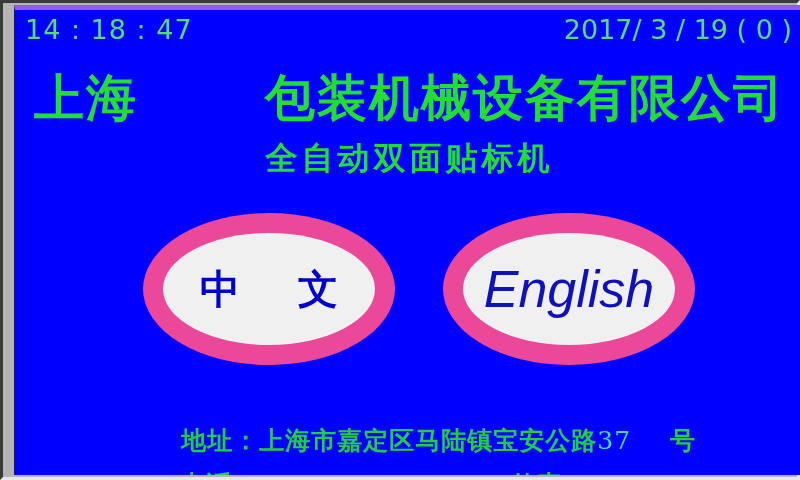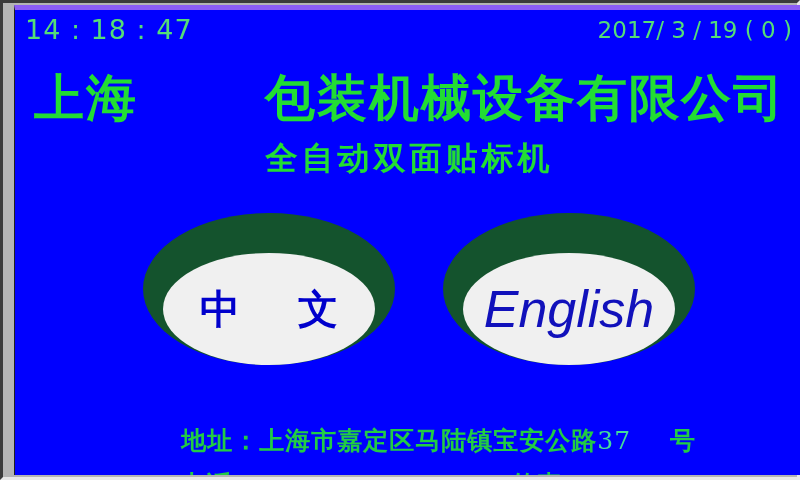--- a/index.html
+++ b/index.html
@@ -48,21 +48,21 @@
     font-size: 27px;
     line-height: 30px;
     color: #55dd77;
     letter-spacing: 1px;
     white-space: pre;
   }
   .status-date {
     position: absolute;
     right: 12px;
     top: 5px;
-    font-size: 23px;
+    font-size: 27px;
     line-height: 30px;
     color: #55dd77;
     letter-spacing: 0px;
     white-space: pre;
   }
 
   
   .company-title {
     position: absolute;
     left: 0;
@@ -91,23 +91,23 @@
     white-space: pre;
     letter-spacing: 4px;
   }
 
   
   .lang-btn {
     position: absolute;
     width: 252px;
     height: 152px;
     border-radius: 50%;
-    background: #14532d;
+    background: #ec4899;
     display: flex;
-    align-items: flex-end;
+    align-items: center;
     justify-content: center;
     cursor: pointer;
   }
   .lang-btn .inner {
     width: 212px;
     height: 112px;
     border-radius: 50%;
     background: #f0f0f0;
     display: flex;
     align-items: center;

